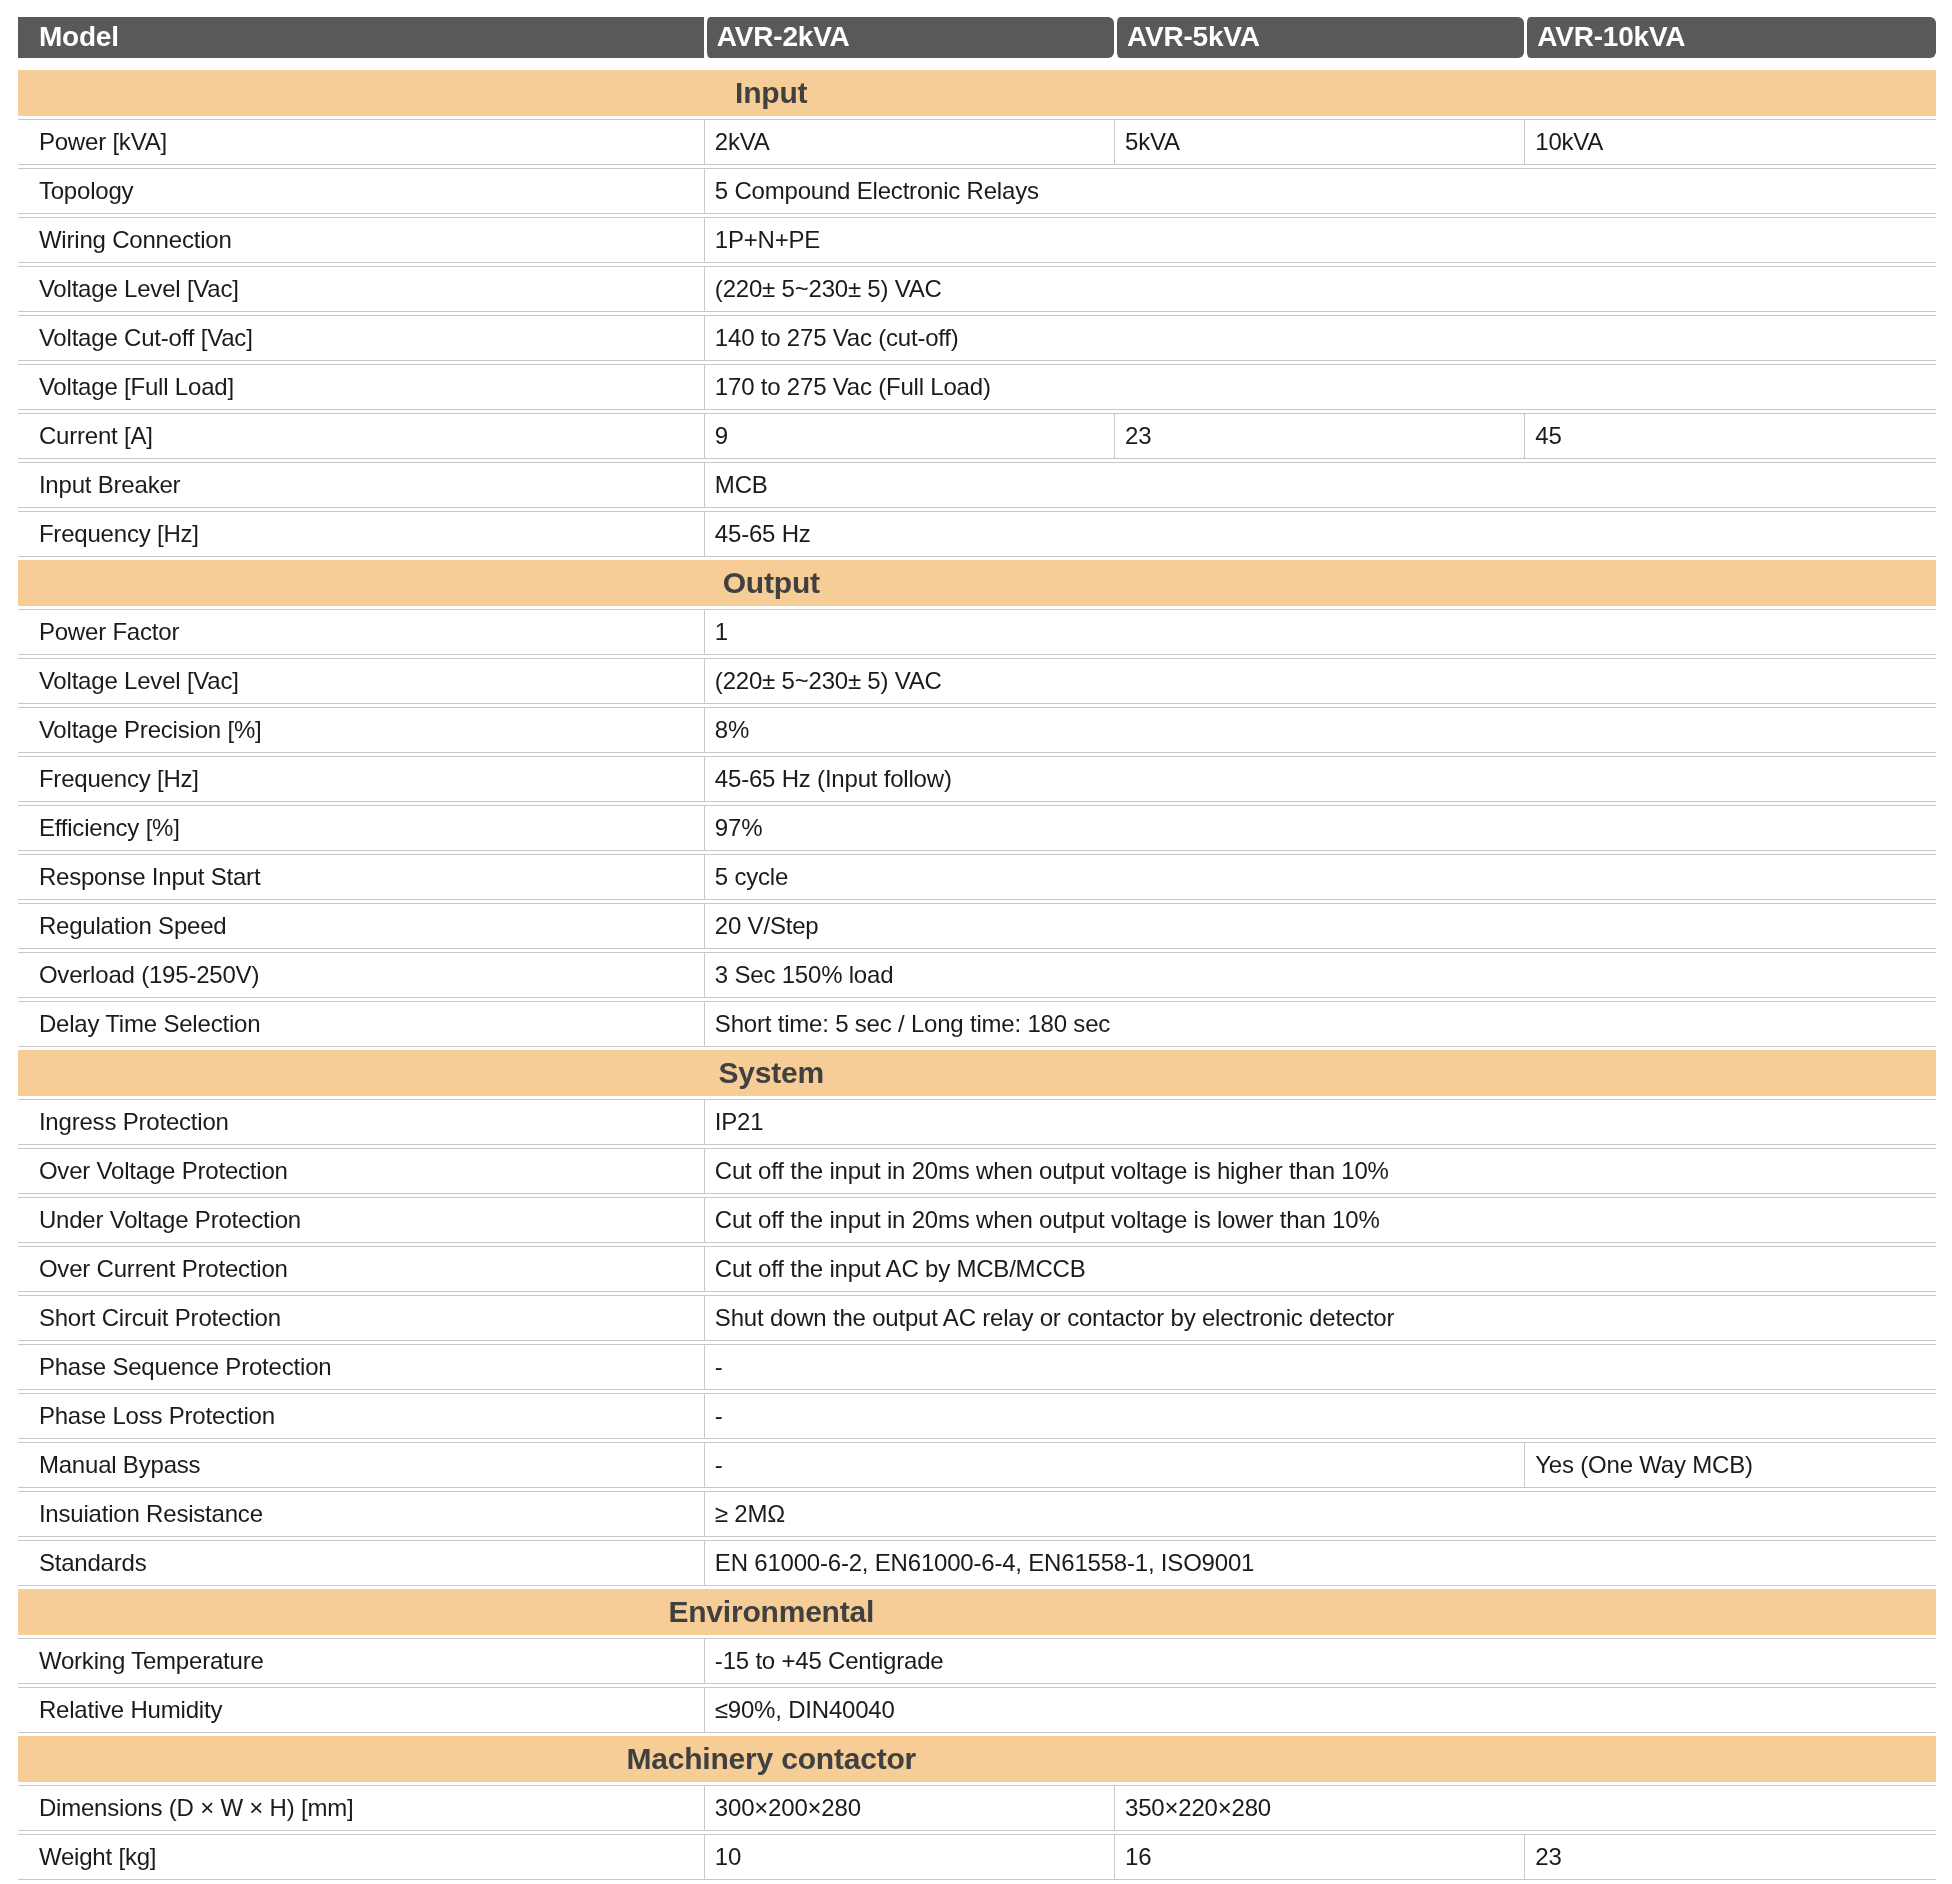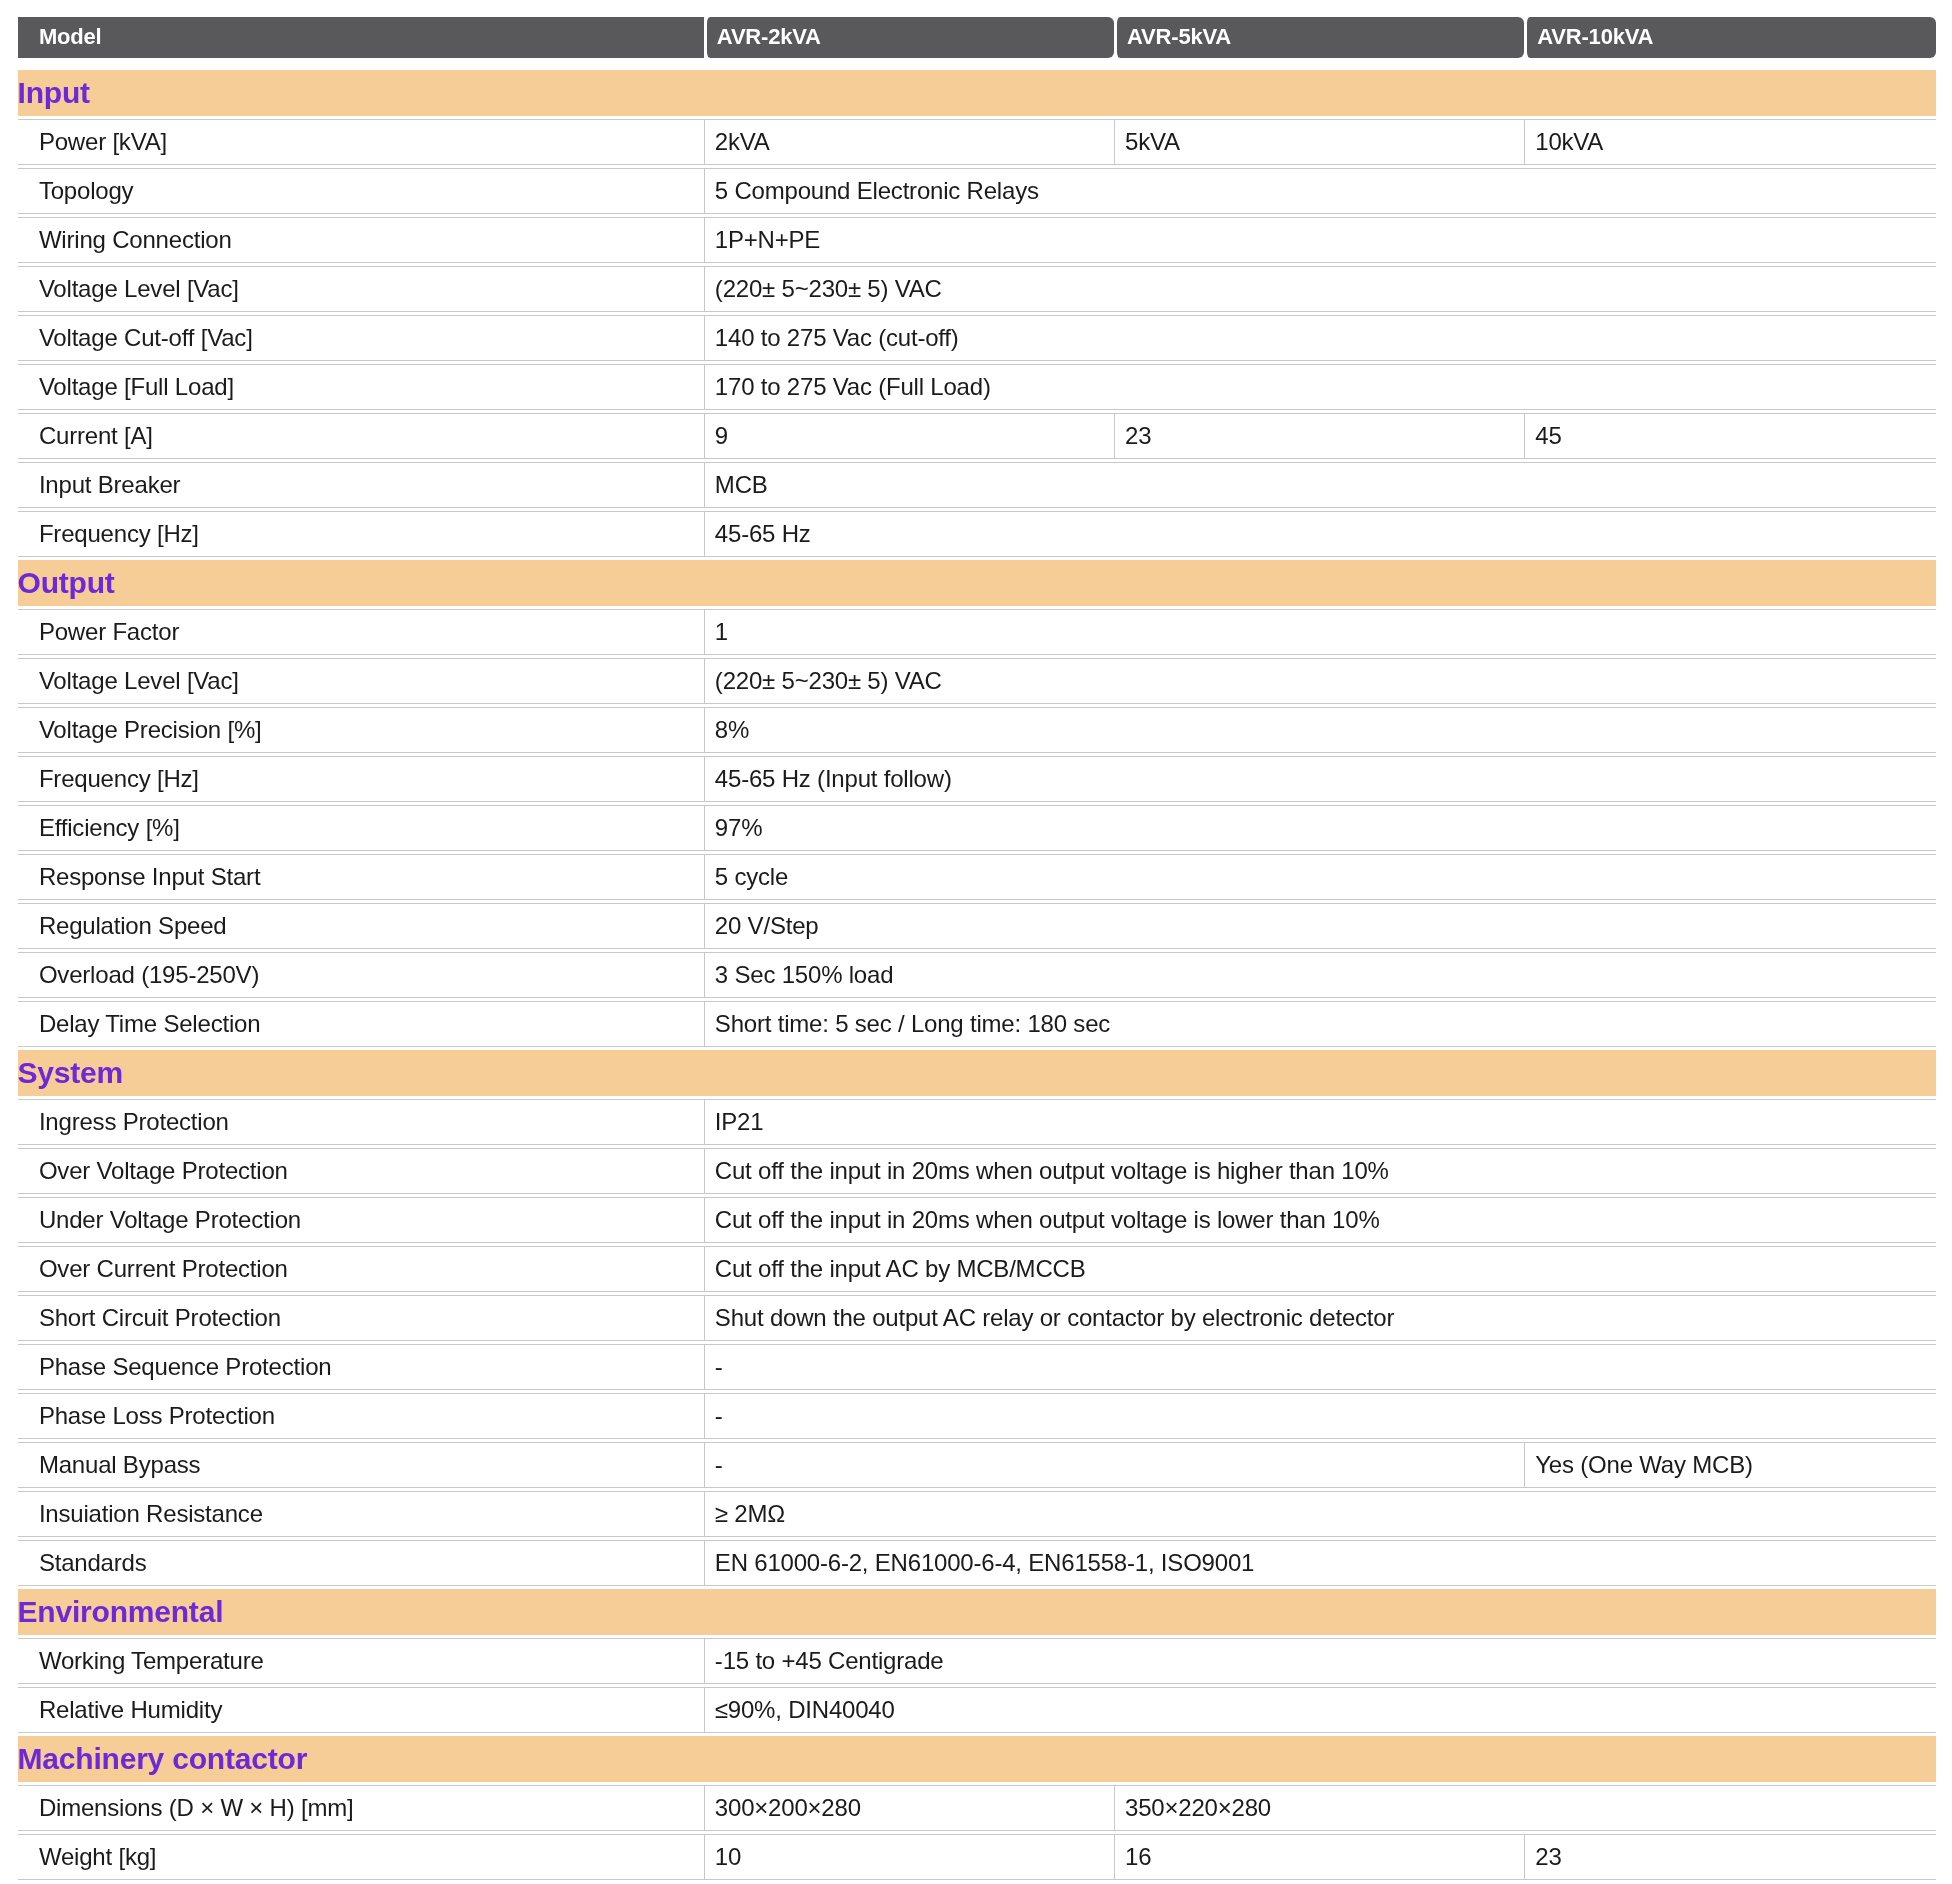--- a/index.html
+++ b/index.html
@@ -27,21 +27,21 @@
     width: 1918px;
     table-layout: fixed;
     border-collapse: separate;
     border-spacing: 0 3.1px;
   }
   
   tr.model-row th {
     height: 41px;
     background: var(--header-bg);
     color: var(--header-text);
-    font-size: 22px;
+    font-size: 28px;
     font-weight: bold;
     letter-spacing: -0.2px;
     text-align: left;
     vertical-align: middle;
     padding: 0 0 0 21.4px;
   }
   tr.model-row th + th {
     border-left: 3.1px solid #ffffff;
     padding-left: 10px;
     border-radius: 6px;
@@ -55,24 +55,25 @@
   
   tr.band td {
     height: 46px;
     background: var(--section-bg);
     border: none;
     padding: 0;
     vertical-align: middle;
   }
   .band-title {
     width: 78.6%;           
+    text-align: center;
     font-size: 30px;
     font-weight: bold;
     letter-spacing: -0.2px;
-    color: #6d28d9;
+    color: #404040;
   }
   
   td.label, td.val {
     height: 46px;
     background: #ffffff;
     border-top: 1.5px solid var(--grid-line);
     border-bottom: 1.5px solid var(--grid-line);
     font-size: 24px;
     letter-spacing: -0.2px;
     vertical-align: middle;

